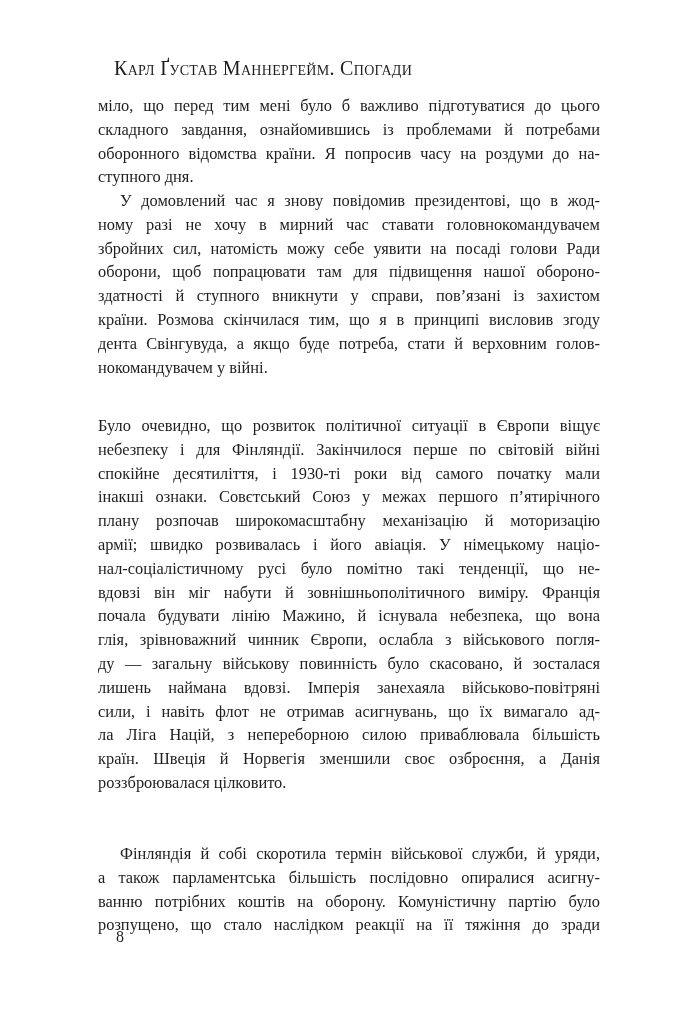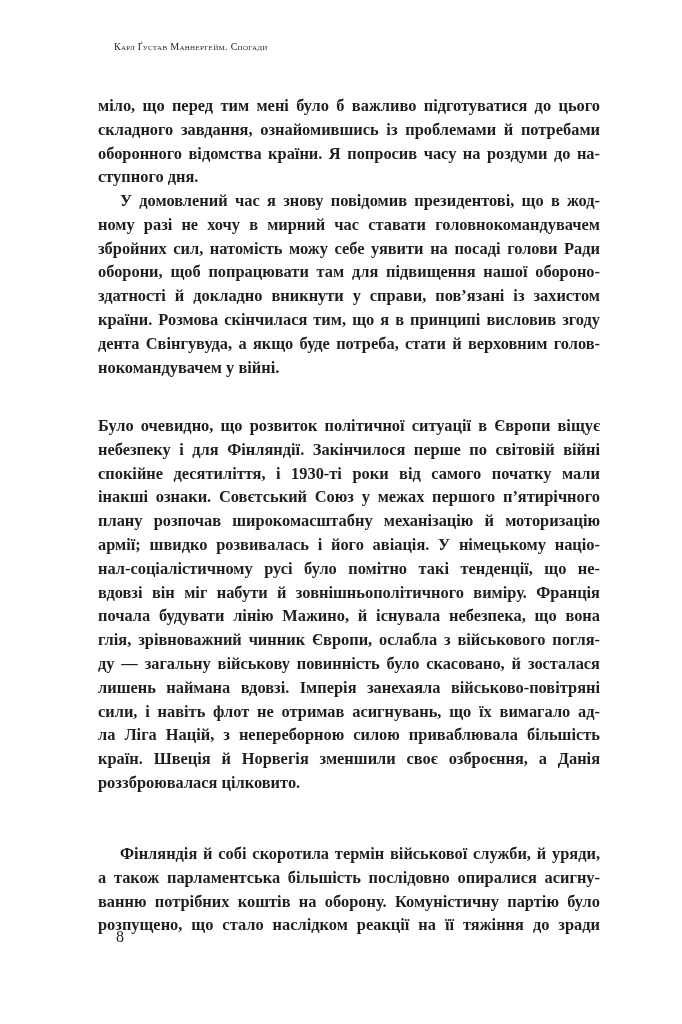--- a/index.html
+++ b/index.html
@@ -1,20 +1,20 @@
 <!DOCTYPE html>
 <html><head>
 <meta charset="utf-8">
 <style>
   html, body { margin: 0; padding: 0; background: #ffffff; }
   body { width: 682px; height: 1024px; position: relative; overflow: hidden; color: #1e1e1e; font-family: "DejaVu Serif", "Liberation Serif", serif; }
   .page { position: absolute; left: 98px; top: 0; width: 502px; }
-  .running-head { position: absolute; left: 16px; top: 41px; font-size: 10px; letter-spacing: 0.3px; font-variant: small-caps; font-family: "Liberation Serif", serif; white-space: nowrap; }
+  .running-head { position: absolute; left: 16px; top: 57px; font-size: 20px; letter-spacing: 0.3px; font-variant: small-caps; font-family: "Liberation Serif", serif; white-space: nowrap; }
   .block { position: absolute; left: 0; width: 502px; }
-  .line { height: 23.8px; line-height: 23.8px; font-size: 16.4px; white-space: nowrap; text-align: justify; text-align-last: justify; font-family: "Liberation Serif", serif; font-weight: bold; }
+  .line { height: 23.8px; line-height: 23.8px; font-size: 16.4px; white-space: nowrap; text-align: justify; text-align-last: justify; font-family: "Liberation Serif", serif; }
   .line.last { text-align-last: left; }
   .line.indent { padding-left: 22px; }
   .folio { position: absolute; left: 18px; top: 928px; font-size: 16px; font-family: "Liberation Serif", serif; }
 </style>
 </head>
 <body>
 
 <div class="page">
   <div class="running-head">Карл Ґустав Маннергейм. Спогади</div>
 
@@ -23,21 +23,21 @@
     <div class="line">складного завдання, ознайомившись із проблемами й потребами</div>
     <div class="line">оборонного відомства країни. Я попросив часу на роздуми до на-</div>
     <div class="line last">ступного дня.</div>
   </div>
 
   <div class="block" style="top:189px">
     <div class="line indent">У домовлений час я знову повідомив президентові, що в жод-</div>
     <div class="line">ному разі не хочу в мирний час ставати головнокомандувачем</div>
     <div class="line">збройних сил, натомість можу себе уявити на посаді голови Ради</div>
     <div class="line">оборони, щоб попрацювати там для підвищення нашої обороно-</div>
-    <div class="line">здатності й докладно вникнути у справи, пов’язані із захистом</div>
+    <div class="line">здатності й ступного вникнути у справи, пов’язані із захистом</div>
     <div class="line">країни. Розмова скінчилася тим, що я в принципі висловив згоду</div>
     <div class="line">дента Свінгувуда, а якщо буде потреба, стати й верховним голов-</div>
     <div class="line last">нокомандувачем у війні.</div>
   </div>
 
   <div class="block" style="top:414px">
     <div class="line">Було очевидно, що розвиток політичної ситуації в Європи віщує</div>
     <div class="line">небезпеку і для Фінляндії. Закінчилося перше по світовій війні</div>
     <div class="line">спокійне десятиліття, і 1930-ті роки від самого початку мали</div>
     <div class="line">інакші ознаки. Совєтський Союз у межах першого п’ятирічного</div>

